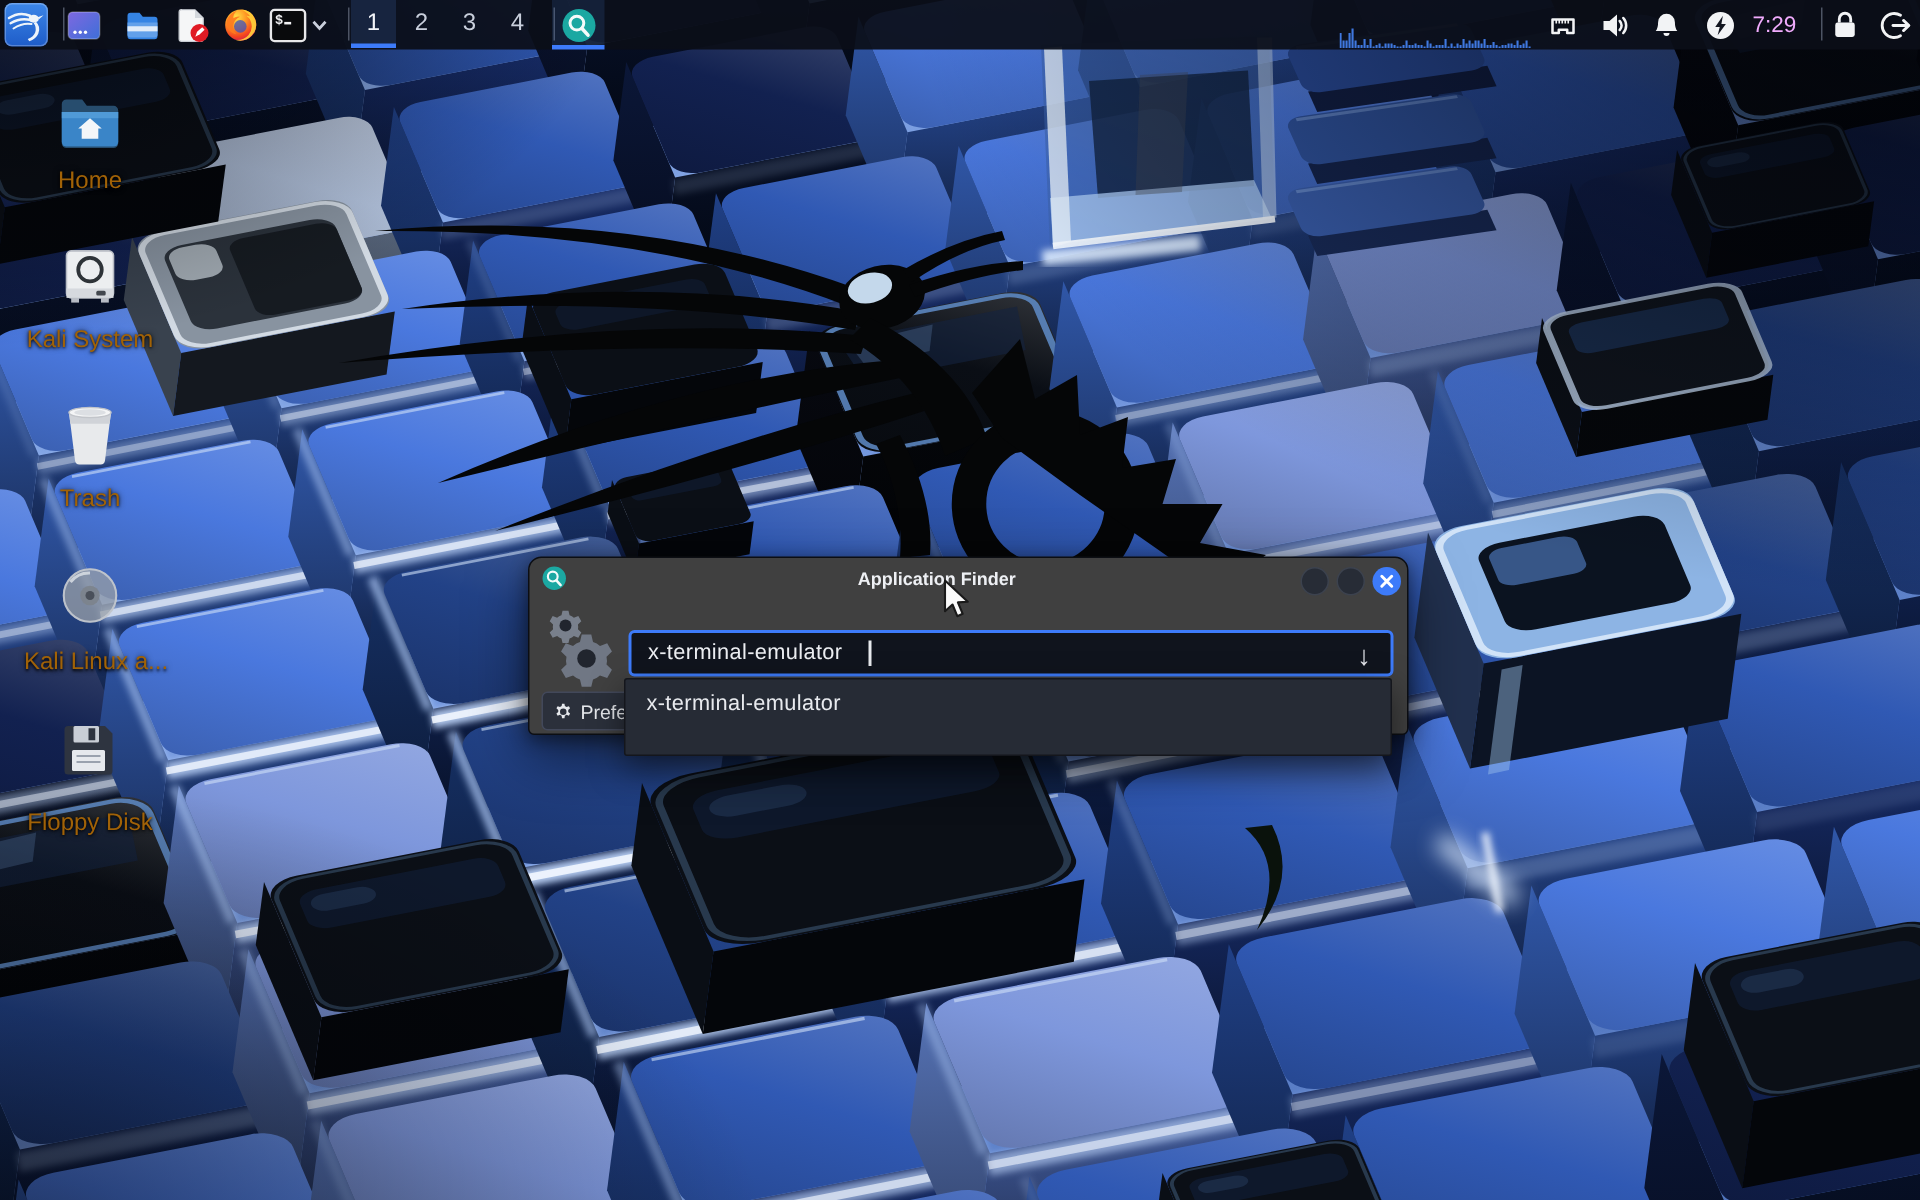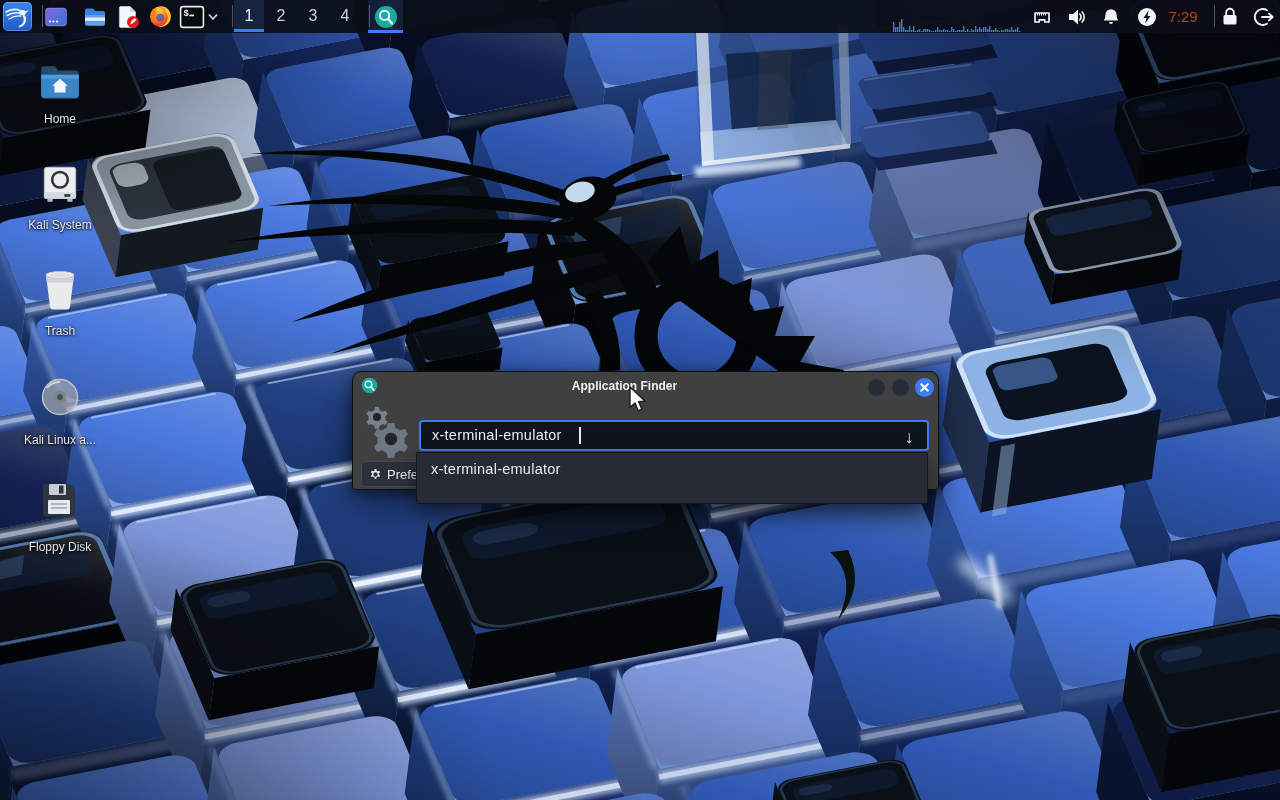--- a/index.html
+++ b/index.html
@@ -7,21 +7,21 @@
 #wall{position:absolute;left:0;top:0;z-index:0}
 
 #panel{position:absolute;left:0;top:0;width:1280px;height:33px;background:rgba(11,14,24,0.93);z-index:50;display:flex;align-items:center}
 .psep{width:1px;height:22px;background:#4d5464;margin:0 6px}
 .pbtn{display:flex;align-items:center;justify-content:center;height:33px}
 .wsnum{width:30px;height:31px;margin-top:0;display:flex;align-items:center;justify-content:center;color:#c9cfdc;font-size:16px;position:relative}
 .wsnum.act{background:rgba(56,94,160,0.25);color:#f2f4f8}
 .wsnum.act::after{content:"";position:absolute;left:0;right:0;bottom:-1px;height:3px;background:#3d7bfa}
 
 .dicon{position:absolute;width:88px;text-align:center;z-index:5}
-.dicon .lab{margin-top:4px;font-size:12px;color:#e5e5e5;text-shadow:0 1px 2px rgba(0,0,0,0.9),0 0 4px rgba(0,0,0,0.7);white-space:nowrap}
+.dicon .lab{margin-top:4px;font-size:16px;color:#a16207;text-shadow:0 1px 2px rgba(0,0,0,0.9),0 0 4px rgba(0,0,0,0.7);white-space:nowrap}
 
 #win{position:absolute;left:352px;top:371px;width:587px;height:119px;background:#404040;border:1px solid #0c0e13;border-radius:9px 9px 4px 4px;box-shadow:0 14px 38px rgba(0,0,0,0.55),0 3px 12px rgba(0,0,0,0.45);z-index:100}
 #titlebar{position:relative;height:27px;width:100%}
 #title{position:absolute;left:0;right:42px;top:7px;text-align:center;font-size:12px;font-weight:bold;color:#eef0f4}
 .wbtn{position:absolute;top:5.5px;width:19px;height:19px;border-radius:50%}
 #entry{position:absolute;left:66px;top:48px;width:510px;height:31px;background:#10141d;border:2px solid #3d7bfa;border-radius:4px;color:#eceef2;font-size:14.5px;letter-spacing:0.25px;line-height:27px;padding-left:11px}
 #caret{position:absolute;left:158px;top:5px;width:1.5px;height:17px;background:#e8eaee}
 #entryarrow{position:absolute;right:13px;top:2px;color:#e2e5ea;font-size:18px;font-weight:bold}
 #prefbtn{position:absolute;left:8px;top:89px;height:26px;width:130px;background:#2b303b;border:1px solid #42485a;border-radius:4px;color:#e6e8ec;font-size:13px;display:flex;align-items:center;padding-left:7px;gap:5px}
 #dropdown{position:absolute;left:416px;top:452px;width:512px;height:52px;background:#262b35;border:1px solid #14161c;border-radius:2px;box-shadow:0 8px 22px rgba(0,0,0,0.5);z-index:110}
@@ -1129,21 +1129,21 @@
 <path d="M16.2,6 a7.5,7.5 0 0 1 0,10" fill="none" stroke="#f2f3f5" stroke-width="1.7" stroke-linecap="round"></path>
 </svg>
 <svg width="20" height="20" viewBox="0 0 20 20" style="position:absolute;left:1101px;top:7px">
 <path d="M10,2.2 a5.6,5.6 0 0 1 5.6,5.6 q0,4 1.6,5.8 H2.8 q1.6,-1.8 1.6,-5.8 A5.6,5.6 0 0 1 10,2.2 z" fill="#f2f3f5"></path>
 <path d="M8,15 a2,2 0 0 0 4,0 z" fill="#f2f3f5"></path>
 </svg>
 <svg width="22" height="22" viewBox="0 0 22 22" style="position:absolute;left:1136px;top:6px">
 <circle cx="11" cy="11" r="9" fill="#f2f3f5"></circle>
 <path d="M12.6,4.5 L7.5,12 h3l-1.4,5.5 L14.6,10 h-3 z" fill="#12151f"></path>
 </svg>
-<div style="position:absolute;left:1160px;top:0;width:46px;height:33px;line-height:33px;text-align:center;color:#c2410c;font-size:15px">7:29</div>
+<div style="position:absolute;left:1160px;top:0;width:46px;height:33px;line-height:33px;text-align:center;color:#f0abfc;font-size:15px">7:29</div>
 <div class="psep" style="position:absolute;left:1208px;top:5px"></div>
 <svg width="20" height="22" viewBox="0 0 20 22" style="position:absolute;left:1220px;top:6px">
 <rect x="3.5" y="9" width="13" height="9.6" rx="1.6" fill="#f2f3f5"></rect>
 <path d="M6.2,9 v-2.4 a3.8,3.8 0 0 1 7.6,0 V9" fill="none" stroke="#f2f3f5" stroke-width="1.9"></path>
 </svg>
 <svg width="22" height="22" viewBox="0 0 22 22" style="position:absolute;left:1253px;top:6px">
 <path d="M14,4.2 a8,8 0 1 0 0,13.6" fill="none" stroke="#f2f3f5" stroke-width="1.9" stroke-linecap="round"></path>
 <line x1="9" y1="11" x2="19" y2="11" stroke="#f2f3f5" stroke-width="1.9" stroke-linecap="round"></line>
 <path d="M16,7.6 L19.6,11 L16,14.4" fill="none" stroke="#f2f3f5" stroke-width="1.9" stroke-linecap="round" stroke-linejoin="round"></path>
 </svg>

